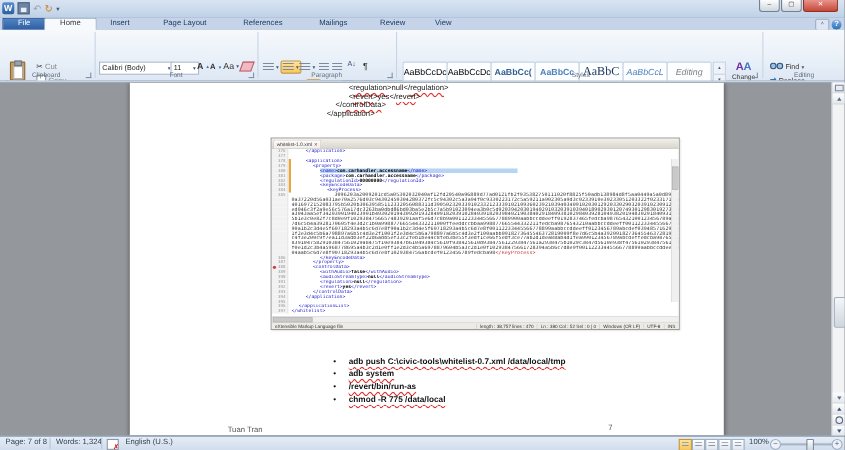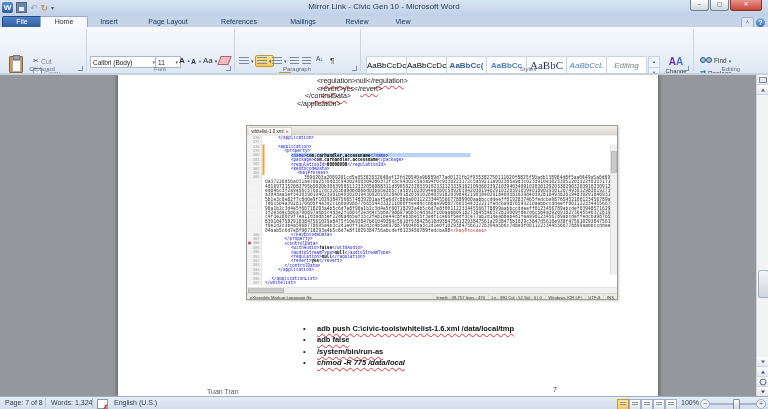--- a/index.html
+++ b/index.html
@@ -146,21 +146,20 @@
 <div id="app">
 
   <div class="titlebar">
     <div class="qat">
       <div class="wlogo">W</div>
       <div class="save-ic"></div>
       <div class="qicon undo-ic">↶</div>
       <div class="qicon redo-ic">↻</div>
       <div class="qat-caret">▾</div>
     </div>
-    <div class="wintitle">Mirror Link - Civic Gen 10 - Microsoft Word</div>
     <div class="winbtns">
       <div class="wbtn min">–</div>
       <div class="wbtn max">▢</div>
       <div class="wbtn close">✕</div>
     </div>
   </div>
 
   <div class="tabsrow" id="tabsrow">
       <div class="rtab file" style="left: 2px; width: 24px; text-align: center;">File</div>
       <div class="rtab active" style="left: 40px; width: 32px; text-align: center;">Home</div>
@@ -559,24 +558,24 @@
             <div>length : 38,757    lines : 470</div>
             <div>Ln : 380    Col : 52    Sel : 0 | 0</div>
             <div>Windows (CR LF)</div>
             <div>UTF-8</div>
             <div>INS</div>
           </div>
         </div>
       </div>
 
       <div id="cmds">
-          <div class="cmdrow" style="top: 248.5px;"><span class="b">•</span><span class="t wavy">adb push C:\civic-tools\whitelist-1.6.xml /data/local/tmp</span></div>
-          <div class="cmdrow" style="top: 260px;"><span class="b">•</span><span class="t wavy">adb false</span></div>
-          <div class="cmdrow" style="top: 271.5px;"><span class="b">•</span><span class="t wavy">/system/bin/run-as</span></div>
-          <div class="cmdrow" style="top: 283px; font-style: italic;"><span class="b">•</span><span class="t wavy">chmod -R 775  /data/local</span></div>
+          <div class="cmdrow" style="top: 248.5px;"><span class="b">•</span><span class="t wavy">adb push C:\civic-tools\whitelist-0.7.xml /data/local/tmp</span></div>
+          <div class="cmdrow" style="top: 260px;"><span class="b">•</span><span class="t wavy">adb system</span></div>
+          <div class="cmdrow" style="top: 271.5px;"><span class="b">•</span><span class="t wavy">/revert/bin/run-as</span></div>
+          <div class="cmdrow" style="top: 283px;"><span class="b">•</span><span class="t wavy">chmod -R 775  /data/local</span></div>
         </div>
 
       <div class="footer-author">Tuan Tran</div>
       <div class="footer-num">7</div>
     </div>
   </div>
 
   <div class="vscroll">
     <div class="sbtn">
         <span class="ruler-ic"></span>

